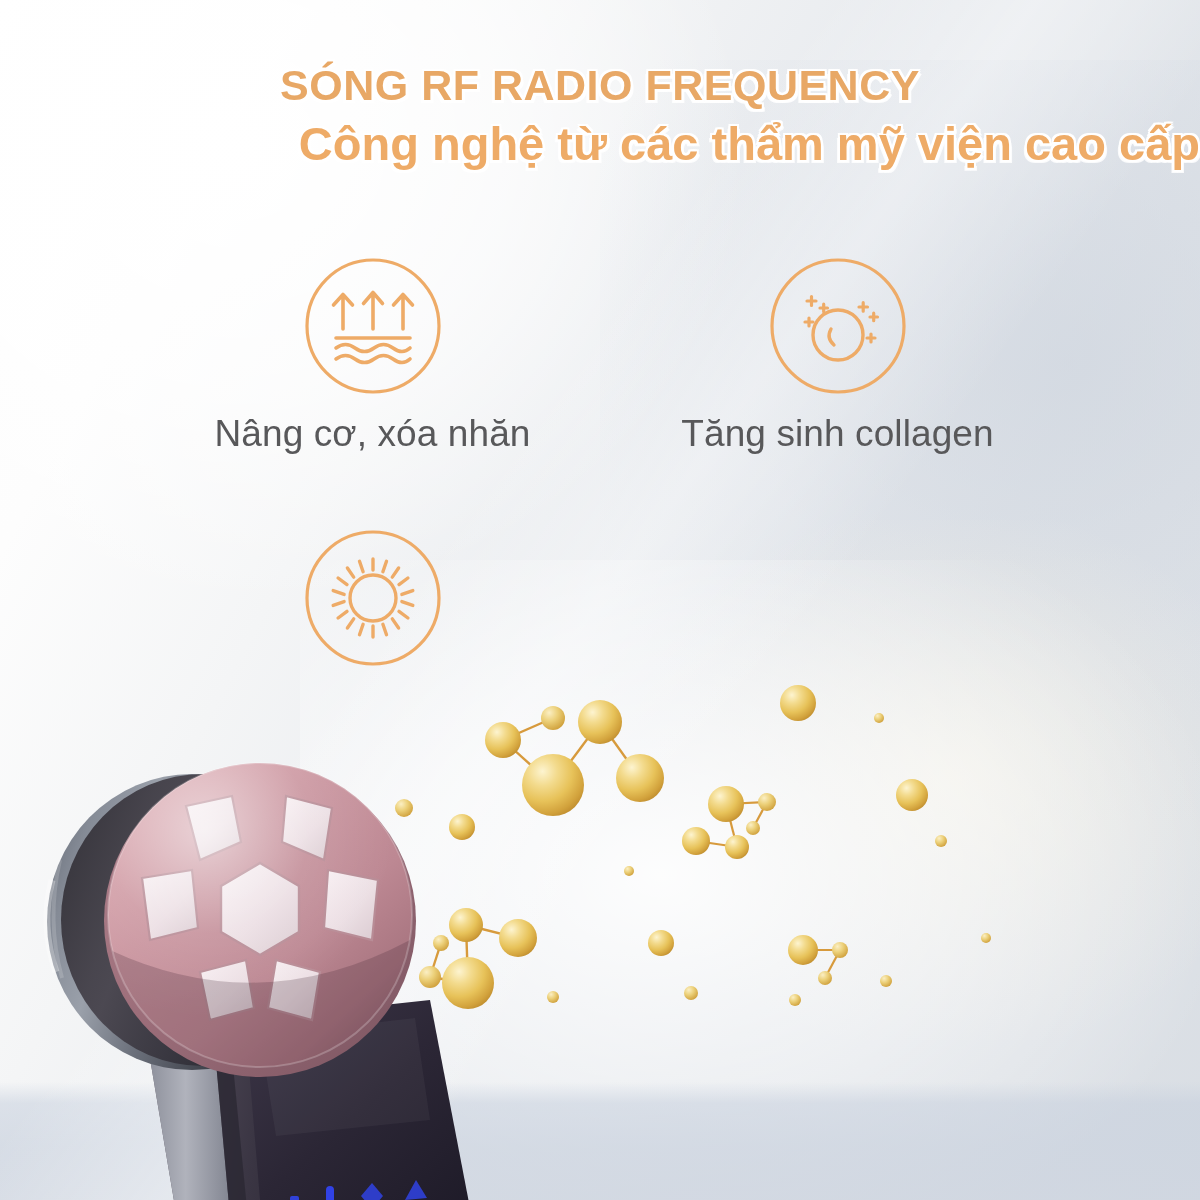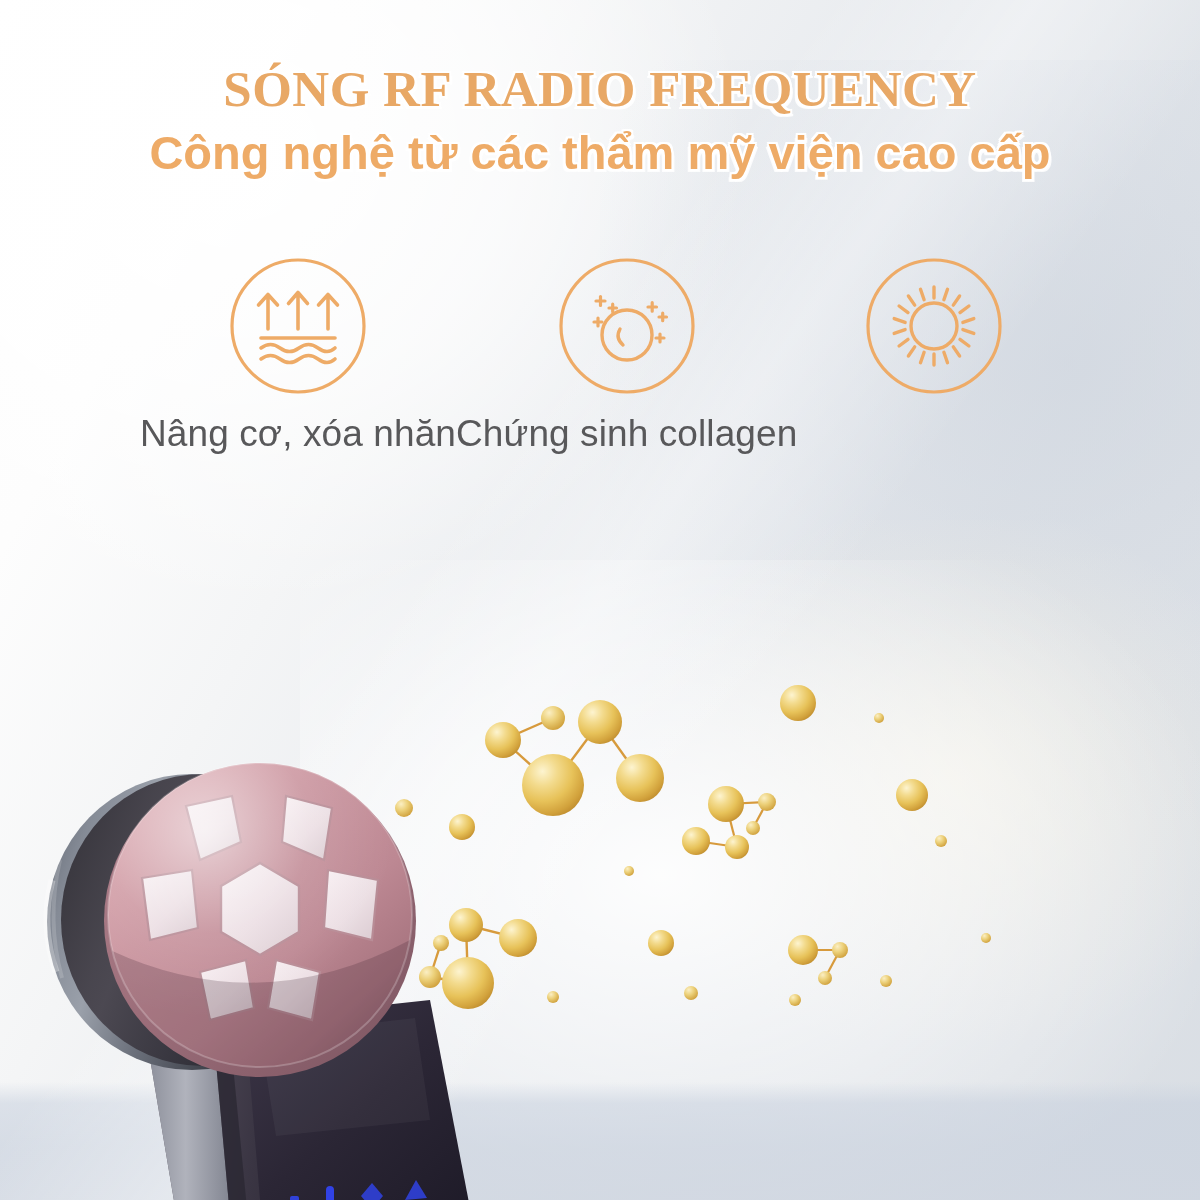--- a/index.html
+++ b/index.html
@@ -59,50 +59,50 @@
     position:absolute; left:0; top:0; width:1200px; height:1200px;
     background:linear-gradient(126deg, rgba(255,255,255,0) 40%, rgba(255,255,255,.38) 50%, rgba(255,255,255,0) 61%);
   }
 
   
   .headings {
     position:absolute; left:0; right:0; top:62px;
     text-align:center; z-index:30;
   }
   .title {
-    font-size:51px;
+    font-size:43px;
     font-weight:bold;
     letter-spacing:.5px;
     color:#e8a866;
     line-height:1.08;
     text-shadow:
        2px 0 0 #fff, -2px 0 0 #fff, 0 2px 0 #fff, 0 -2px 0 #fff,
        2px 2px 0 #fff, -2px 2px 0 #fff, 2px -2px 0 #fff, -2px -2px 0 #fff,
        3px 3px 0 rgba(255,255,255,.9), -3px 3px 0 rgba(255,255,255,.9);
-    font-family: Liberation Serif, serif;
   }
   .subtitle {
     margin-top:10px;
     font-size:47px;
     font-weight:bold;
     color:#eeab67;
     line-height:1.12;
     text-shadow:
        2px 0 0 #fff, -2px 0 0 #fff, 0 2px 0 #fff, 0 -2px 0 #fff,
        2px 2px 0 #fff, -2px 2px 0 #fff, 2px -2px 0 #fff, -2px -2px 0 #fff,
        3px 3px 0 rgba(255,255,255,.85), -3px 3px 0 rgba(255,255,255,.85);
+    text-align: right;
   }
 
   
   .features {
     position:absolute;
     left:140px; top:255px;
     width:930px;
     display:grid;
-    grid-template-columns:1fr 1fr 1fr;
+    grid-template-columns:1fr 1fr;
     row-gap:72px;
     z-index:28;
   }
   .feature { text-align:center; }
   .feature-icon {
     width:142px; height:142px;
     margin:0 auto;
     display:block;
   }
   .feature-label {
@@ -176,21 +176,21 @@
         <path d="M64 74 q-5 9 3 16" fill="none" stroke="#eeab67" stroke-width="3.4" stroke-linecap="round"></path>
         <g stroke="#eeab67" stroke-width="3.2" stroke-linecap="round">
           <path d="M40 46 h9 M44.5 41.5 v9"></path>
           <path d="M53 53 h7.5 M56.7 49.2 v7.5"></path>
           <path d="M38 67 h8 M42 63 v8"></path>
           <path d="M92 52 h8.5 M96.2 47.7 v8.5"></path>
           <path d="M103 62 h7.5 M106.7 58.2 v7.5"></path>
           <path d="M100 83 h8 M104 79 v8"></path>
         </g>
       </svg>
-      <div class="feature-label">Chứng sinh collagen</div>
+      <div class="feature-label">Tăng sinh collagen</div>
     </div>
 
     <div class="feature">
       <svg class="feature-icon" viewBox="0 0 142 142">
         <circle cx="71" cy="71" r="66" fill="none" stroke="#eeab67" stroke-width="3.2"></circle>
         <circle cx="71" cy="71" r="23" fill="none" stroke="#eeab67" stroke-width="3.4"></circle>
         <g stroke="#eeab67" stroke-width="3.4" stroke-linecap="round">
           <line x1="71" y1="32" x2="71" y2="43"></line>
           <line x1="84.5" y1="34.3" x2="80.9" y2="44.7"></line>
           <line x1="96.6" y1="41" x2="90.3" y2="50.1"></line>

